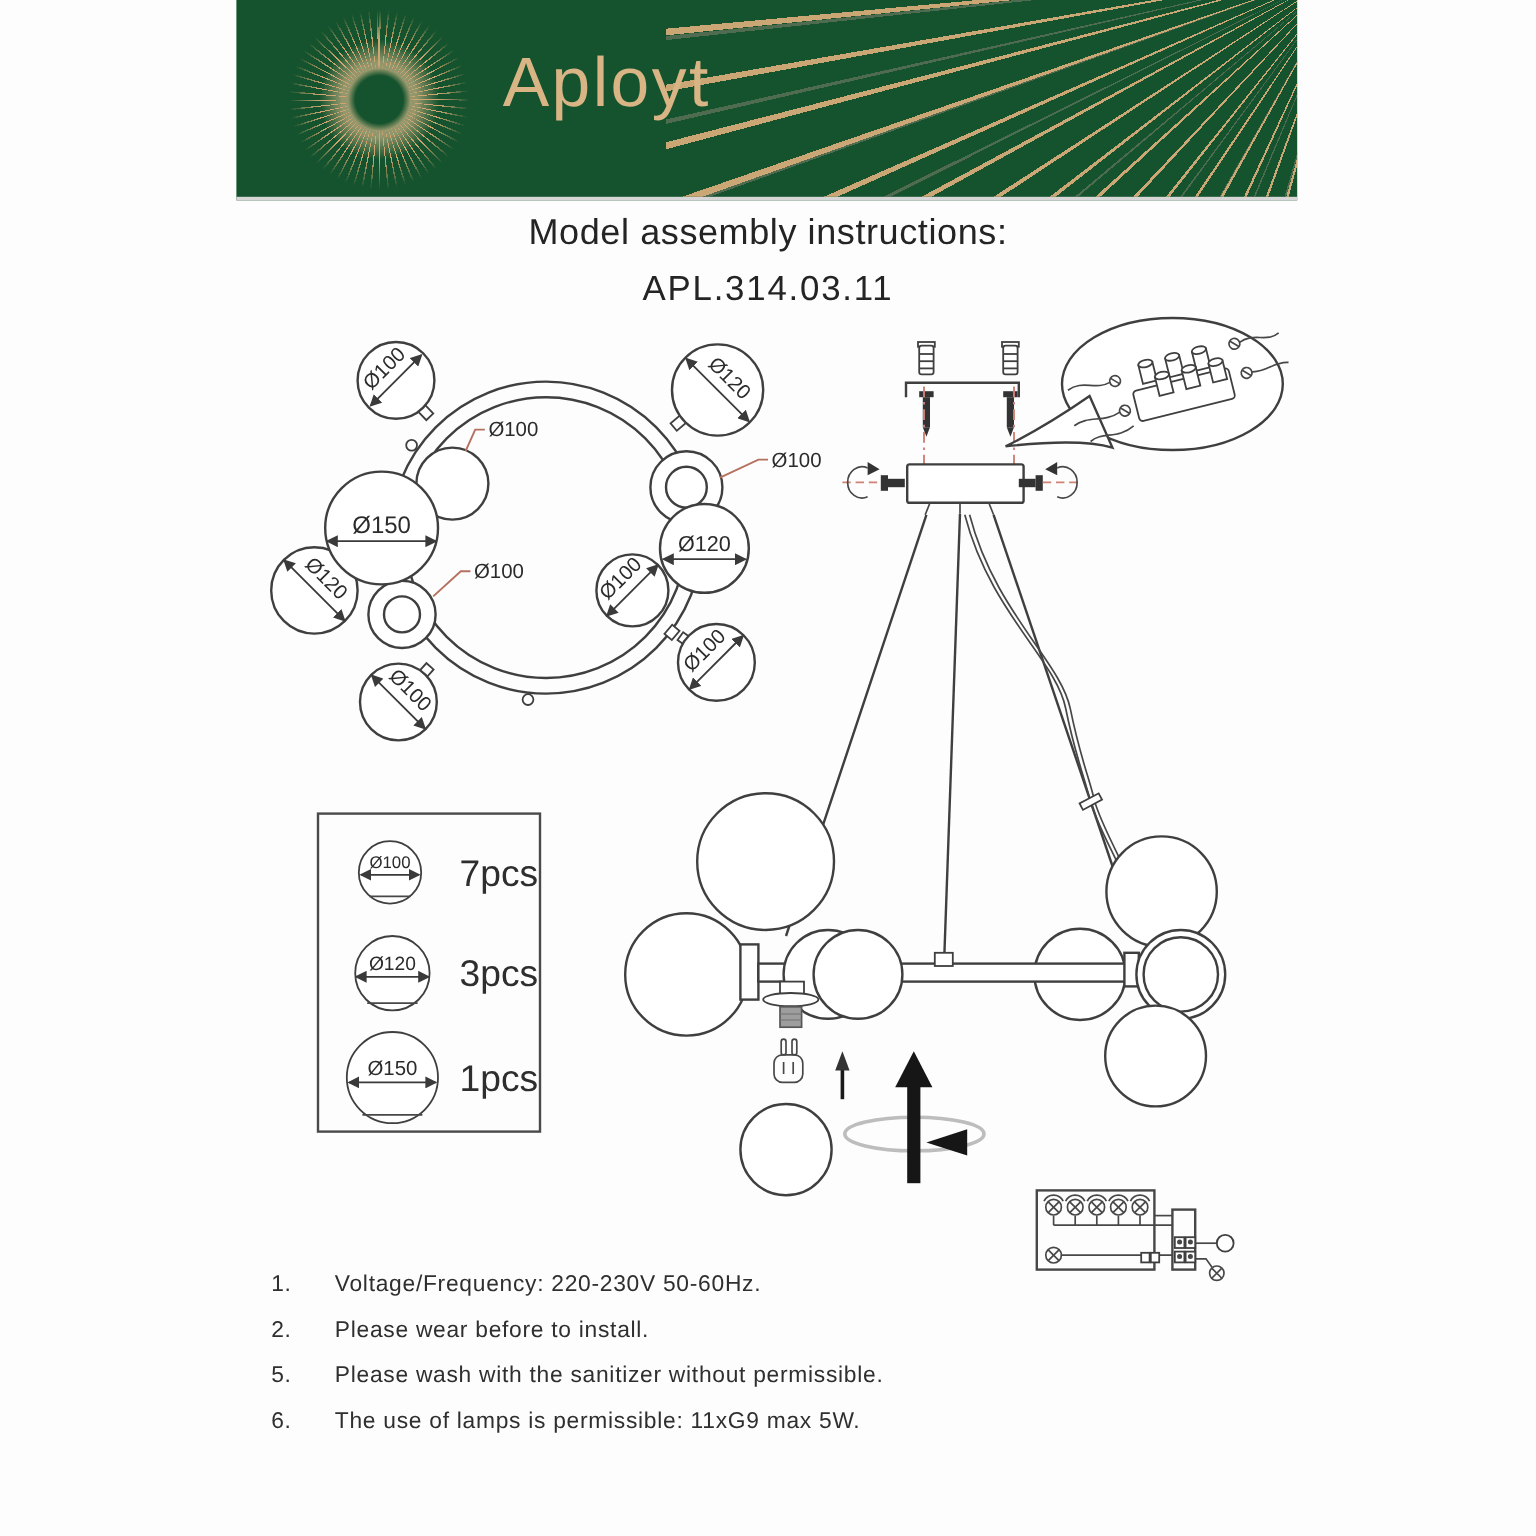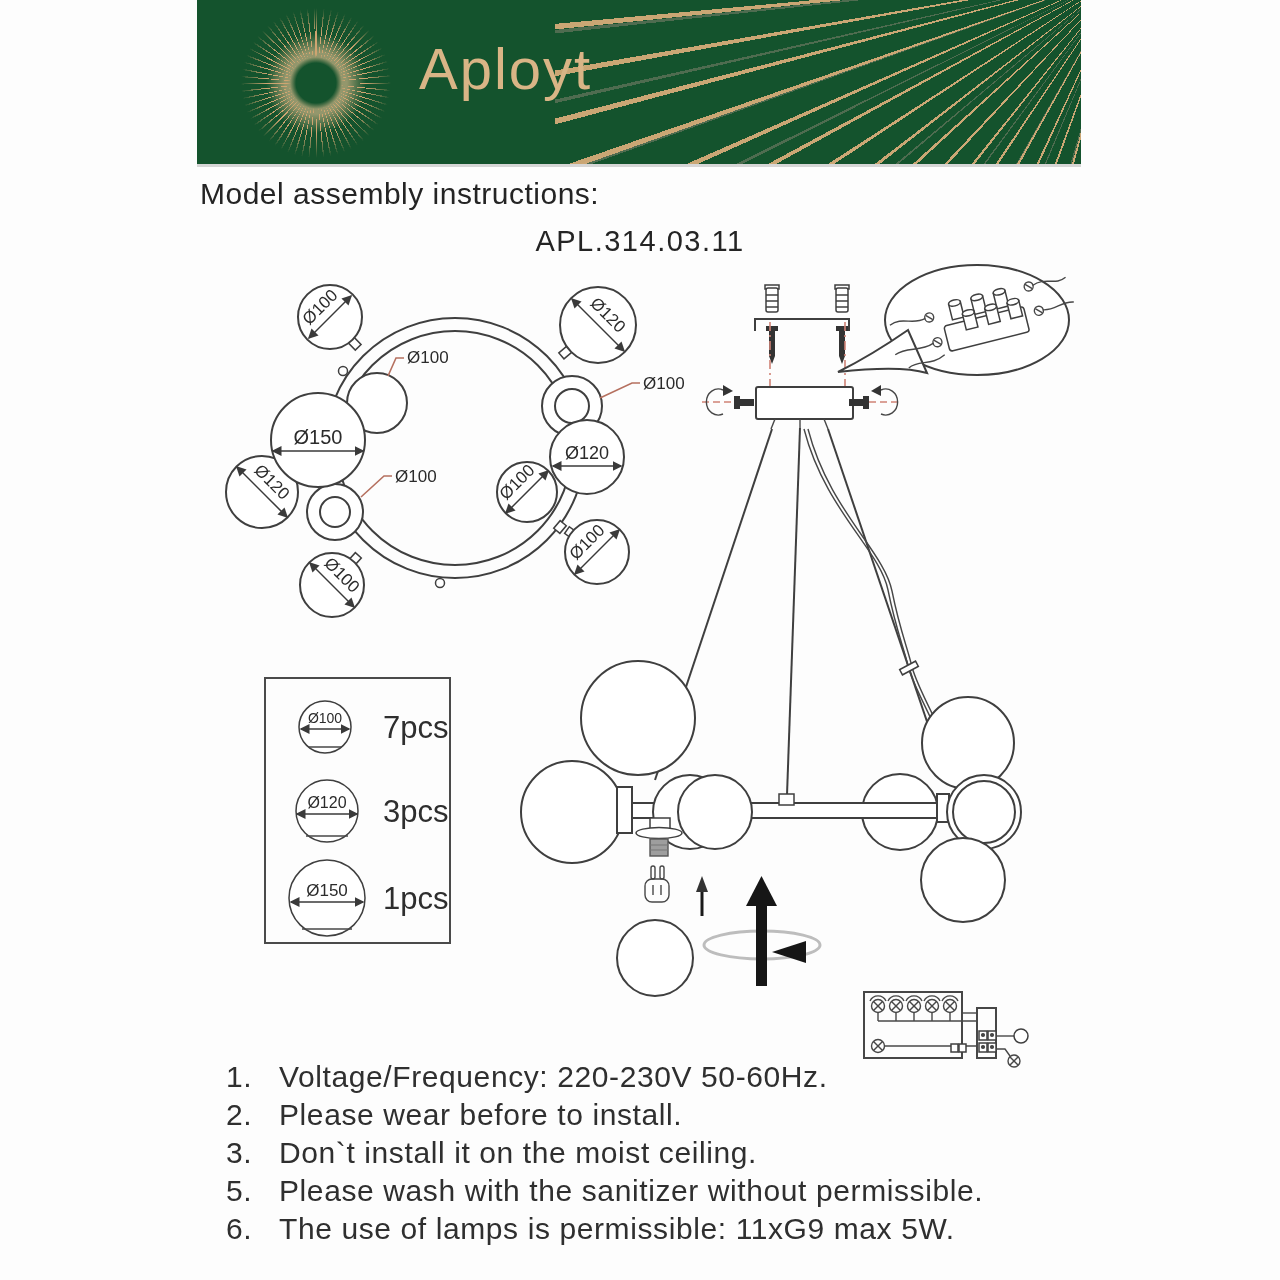--- a/index.html
+++ b/index.html
@@ -14,21 +14,21 @@
           background:repeating-conic-gradient(#cfa571 0deg 1.05deg, rgba(207,165,113,0) 1.05deg 5.6deg);
           -webkit-mask:radial-gradient(circle at 50% 50%, rgba(0,0,0,0) 0 25px, #000 29px 50px, rgba(0,0,0,0) 75px);
           mask:radial-gradient(circle at 50% 50%, rgba(0,0,0,0) 0 25px, #000 29px 50px, rgba(0,0,0,0) 75px);}
   .rays{position:absolute;top:-16px;right:-34px;width:560px;height:210px;
           background:
             repeating-conic-gradient(from 186deg at 102% -6%, rgba(212,171,120,0.95) 0deg 0.55deg, rgba(0,0,0,0) 0.55deg 4.6deg),
             repeating-conic-gradient(from 189deg at 102% -6%, rgba(150,138,122,0.45) 0deg 0.35deg, rgba(0,0,0,0) 0.35deg 6.8deg);}
   .brand{position:absolute;left:222px;top:40px;font-size:58px;line-height:1;color:#d9b586;
          letter-spacing:2px;font-weight:400;}
   
-  .title{position:absolute;left:200px;top:177px;width:880px;text-align:left;
+  .title{position:absolute;left:200px;top:177px;width:880px;text-align:center;
          font-size:30px;color:#242424;letter-spacing:0.5px;}
   .model{position:absolute;left:200px;top:225px;width:880px;text-align:center;
          font-size:29px;color:#242424;letter-spacing:1.5px;}
   
   .diagram{position:absolute;left:0;top:250px;}
   .ln{fill:none;stroke:#3f3f3f;stroke-width:2;}
   .fw{fill:#ffffff;stroke:#3f3f3f;stroke-width:2;}
   .fw15{fill:#ffffff;stroke:#3f3f3f;stroke-width:1.5;}
   .thin{fill:none;stroke:#474747;stroke-width:1.4;}
   .dim{fill:none;stroke:#3a3a3a;stroke-width:1.5;}
@@ -39,21 +39,21 @@
   .lbl14{font-family:"Liberation Sans",sans-serif;font-size:14px;fill:#2b2b2b;text-anchor:middle;}
   .lbl16{font-family:"Liberation Sans",sans-serif;font-size:16px;fill:#2b2b2b;text-anchor:middle;}
   .lbl17{font-family:"Liberation Sans",sans-serif;font-size:17px;fill:#2b2b2b;text-anchor:middle;}
   .lbl18{font-family:"Liberation Sans",sans-serif;font-size:18px;fill:#2b2b2b;text-anchor:middle;}
   .lbl20{font-family:"Liberation Sans",sans-serif;font-size:20px;fill:#2b2b2b;text-anchor:middle;}
   .lblS{font-family:"Liberation Sans",sans-serif;font-size:17px;fill:#2b2b2b;text-anchor:start;}
   .qty{font-family:"Liberation Sans",sans-serif;font-size:31px;fill:#2e2e2e;text-anchor:start;}
   .dark{fill:#333333;stroke:none;}
   
   .instructions{position:absolute;left:226px;top:1060px;width:920px;}
-  .inst-row{height:38px;font-size:30px;color:#2f2f2f;letter-spacing:0.6px;white-space:nowrap;}
+  .inst-row{height:38px;font-size:19px;color:#2f2f2f;letter-spacing:0.6px;white-space:nowrap;}
   .inst-num{display:inline-block;width:32px;}
   .inst-text{margin-left:21px;}
 </style>
 </head>
 <body>
 
 <div class="page">
 
   <div class="banner">
     <div class="rays"></div>
@@ -378,23 +378,20 @@
   </svg>
 
   <div class="instructions">
     <div class="inst-row">
       <span class="inst-num">1.</span><span class="inst-text">Voltage/Frequency: 220-230V 50-60Hz.</span>
     </div>
     <div class="inst-row">
       <span class="inst-num">2.</span><span class="inst-text">Please wear before to install.</span>
     </div>
     <div class="inst-row">
-      <span class="inst-num">3.</span><span class="inst-text">Don`t install it on the moist ceiling.</span>
-    </div>
-    <div class="inst-row">
       <span class="inst-num">5.</span><span class="inst-text">Please wash with the sanitizer without permissible.</span>
     </div>
     <div class="inst-row">
       <span class="inst-num">6.</span><span class="inst-text">The use of lamps is permissible: 11xG9 max 5W.</span>
     </div>
   </div>
 
 </div>
 
 </body></html>

